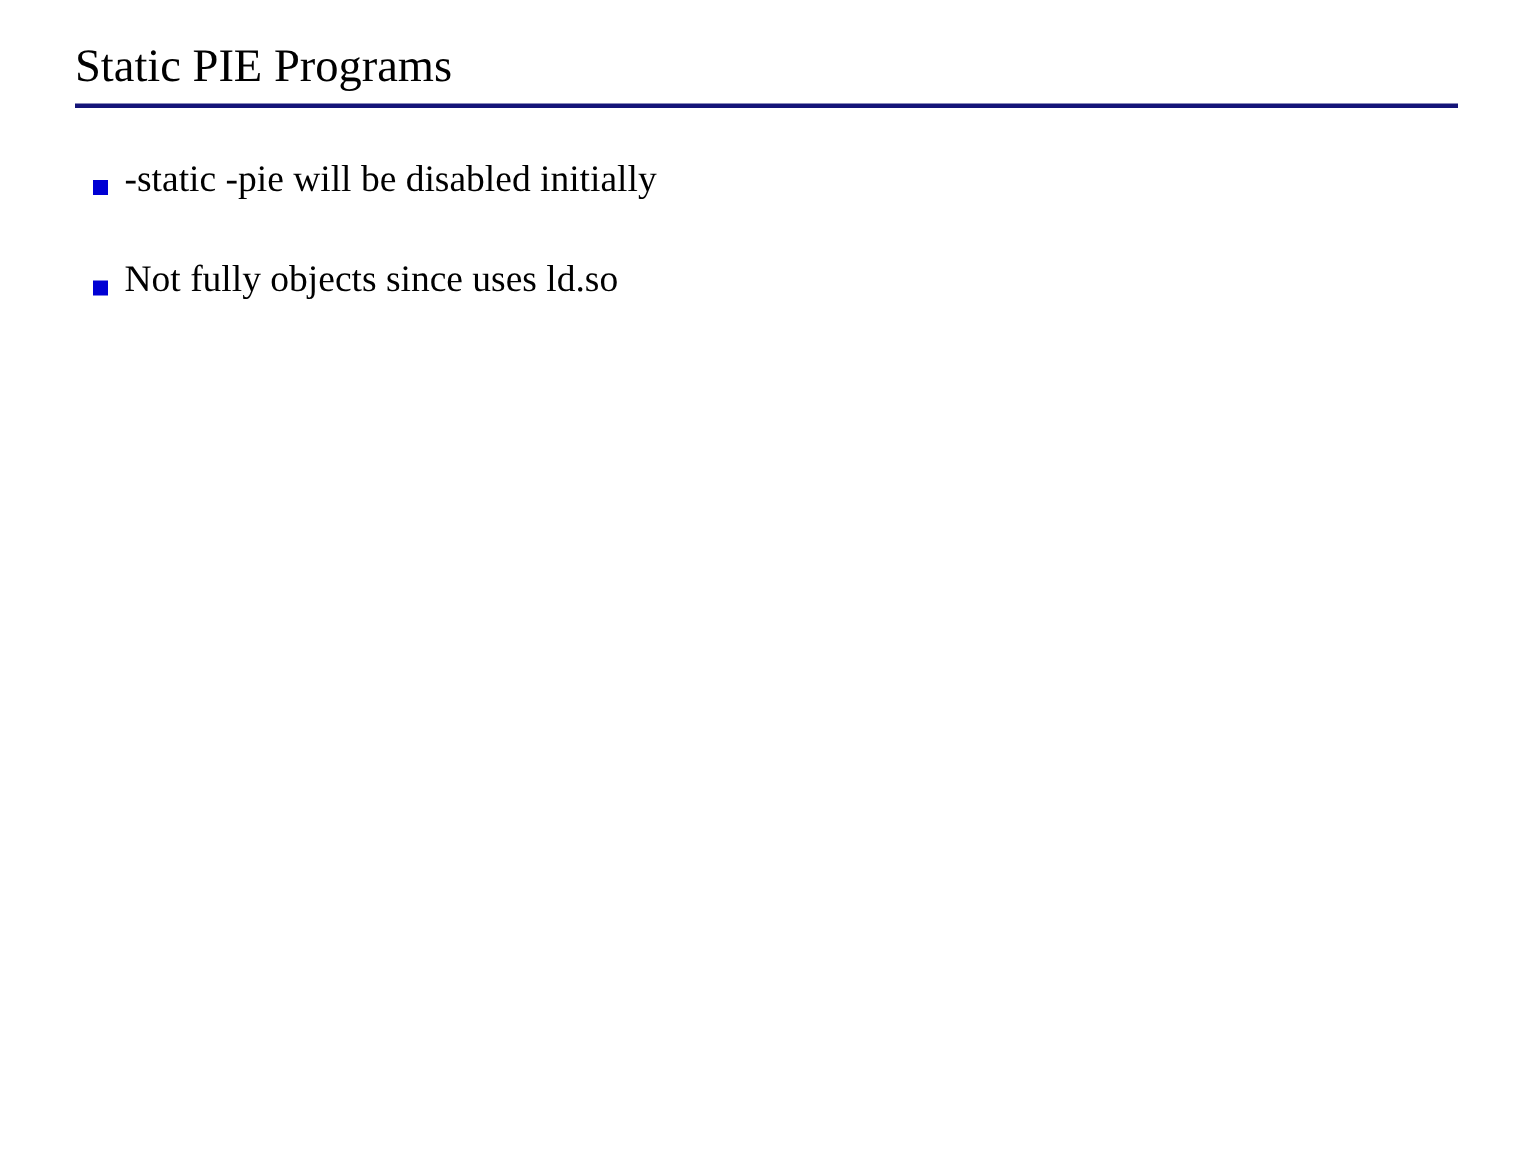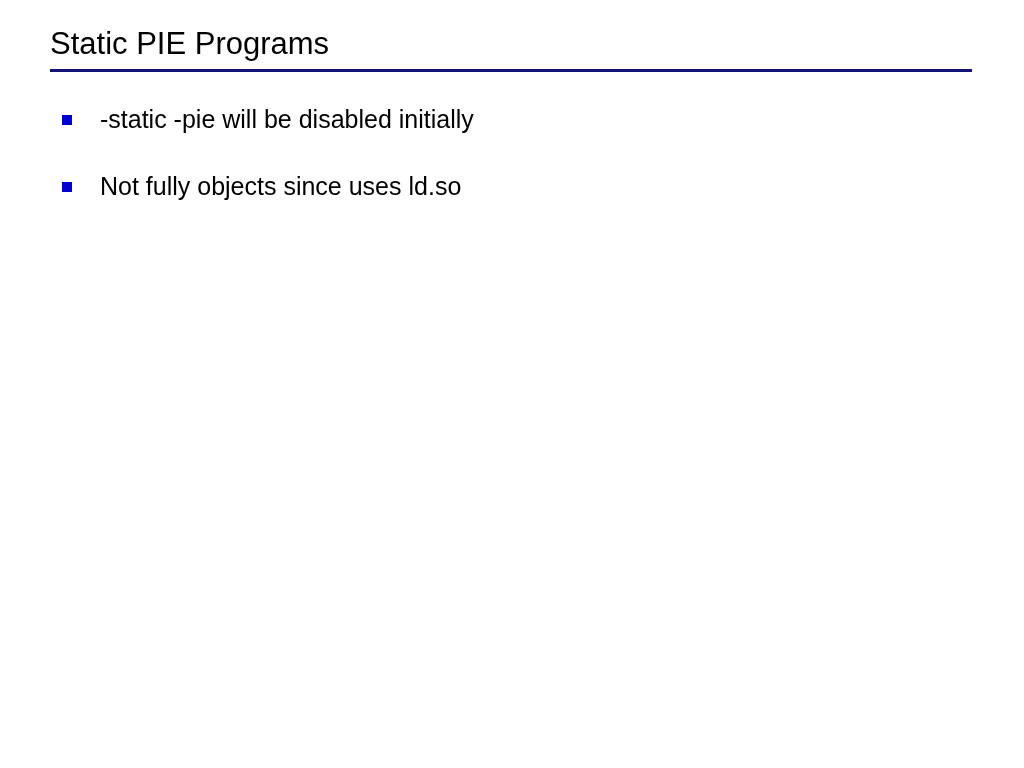--- a/index.html
+++ b/index.html
@@ -13,20 +13,21 @@
     font-family: "Liberation Sans", sans-serif;
     color: #000000;
     overflow: hidden;
   }
 
   .slide {
     position: relative;
     width: 1024px;
     height: 768px;
     background: #ffffff;
+    font-family: Liberation Serif, serif;
   }
 
   
   .title-block {
     position: absolute;
     left: 50px;
     top: 26px;
     width: 924px;
   }
   .slide-title {
@@ -49,23 +50,22 @@
   
   .body-block {
     position: absolute;
     left: 62px;
     top: 104px;
     width: 940px;
   }
 
   .bullet-row {
     display: flex;
-    align-items: flex-start;
+    align-items: center;
     margin-bottom: 36px;
-    gap: 17px;
   }
   .bullet-row.tight {
     margin-bottom: 0px;
   }
 
   .marker {
     flex: 0 0 auto;
     width: 10px;
     height: 10px;
     background: #0000d4;

